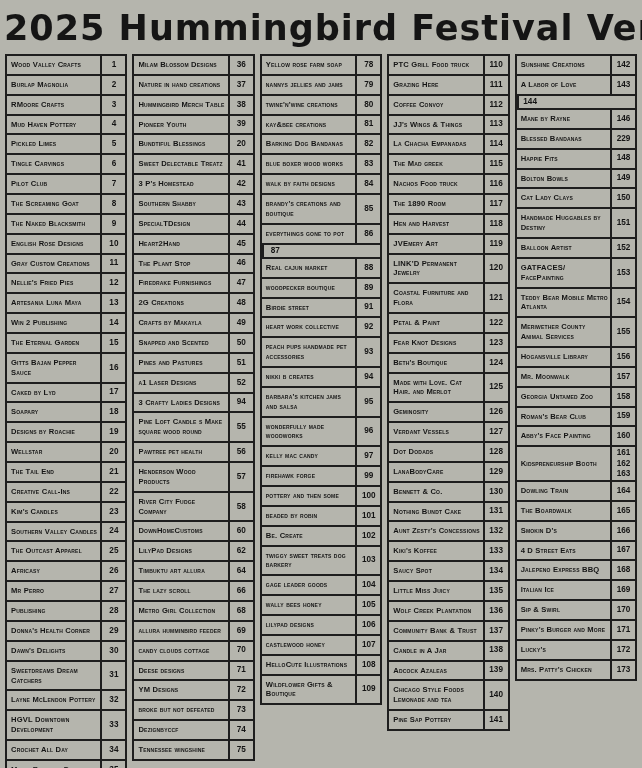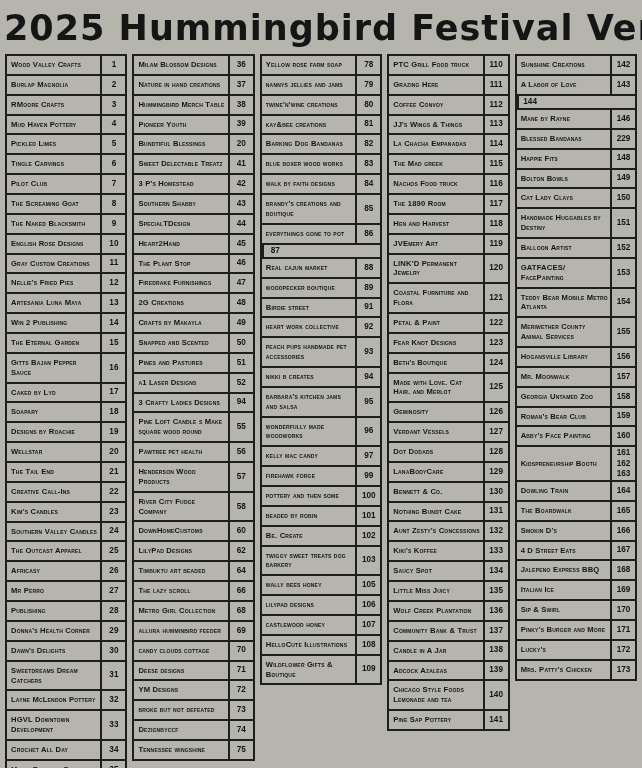--- a/index.html
+++ b/index.html
@@ -364,21 +364,21 @@
     <div class="vendor-name">DownHomeCustoms</div>
     <div class="vendor-num">60</div>
   </div>
 
   <div class="vendor-row">
     <div class="vendor-name">LilyPad Designs</div>
     <div class="vendor-num">62</div>
   </div>
 
   <div class="vendor-row">
-    <div class="vendor-name">Timbuktu art beaded</div>
+    <div class="vendor-name">Timbuktu art allura</div>
     <div class="vendor-num">64</div>
   </div>
 
   <div class="vendor-row">
     <div class="vendor-name">The lazy scroll</div>
     <div class="vendor-num">66</div>
   </div>
 
   <div class="vendor-row">
     <div class="vendor-name">Metro Girl Collection</div>
@@ -533,20 +533,24 @@
   <div class="vendor-row">
     <div class="vendor-name">Be. Create</div>
     <div class="vendor-num">102</div>
   </div>
 
   <div class="vendor-row">
     <div class="vendor-name">twiggy sweet treats dog barkery</div>
     <div class="vendor-num">103</div>
   </div>
 
+  <div class="vendor-row">
+    <div class="vendor-name">gage leader goods</div>
+    <div class="vendor-num">104</div>
+  </div>
 
   <div class="vendor-row">
     <div class="vendor-name">wally bees honey</div>
     <div class="vendor-num">105</div>
   </div>
 
   <div class="vendor-row">
     <div class="vendor-name">lilypad designs</div>
     <div class="vendor-num">106</div>
   </div>

